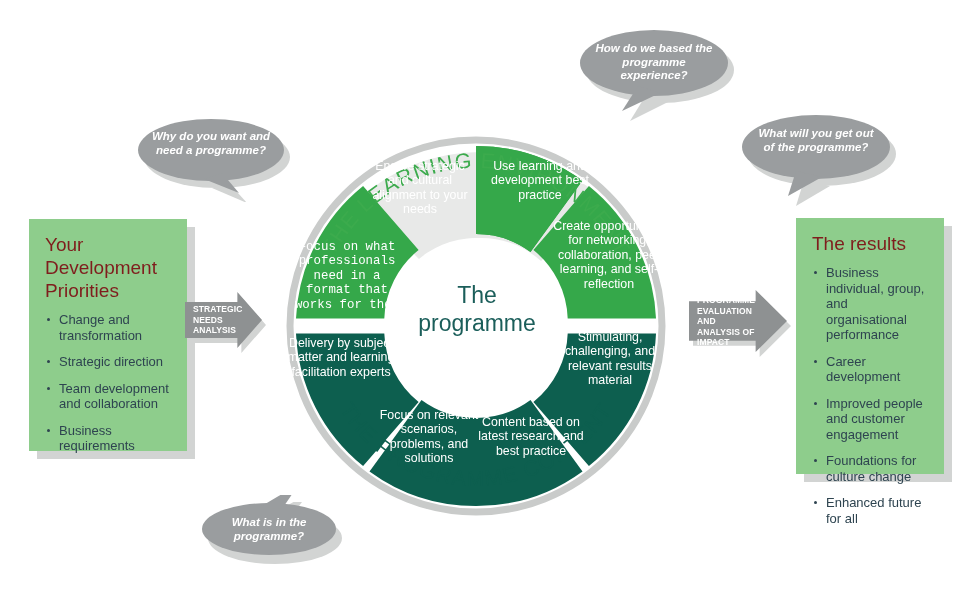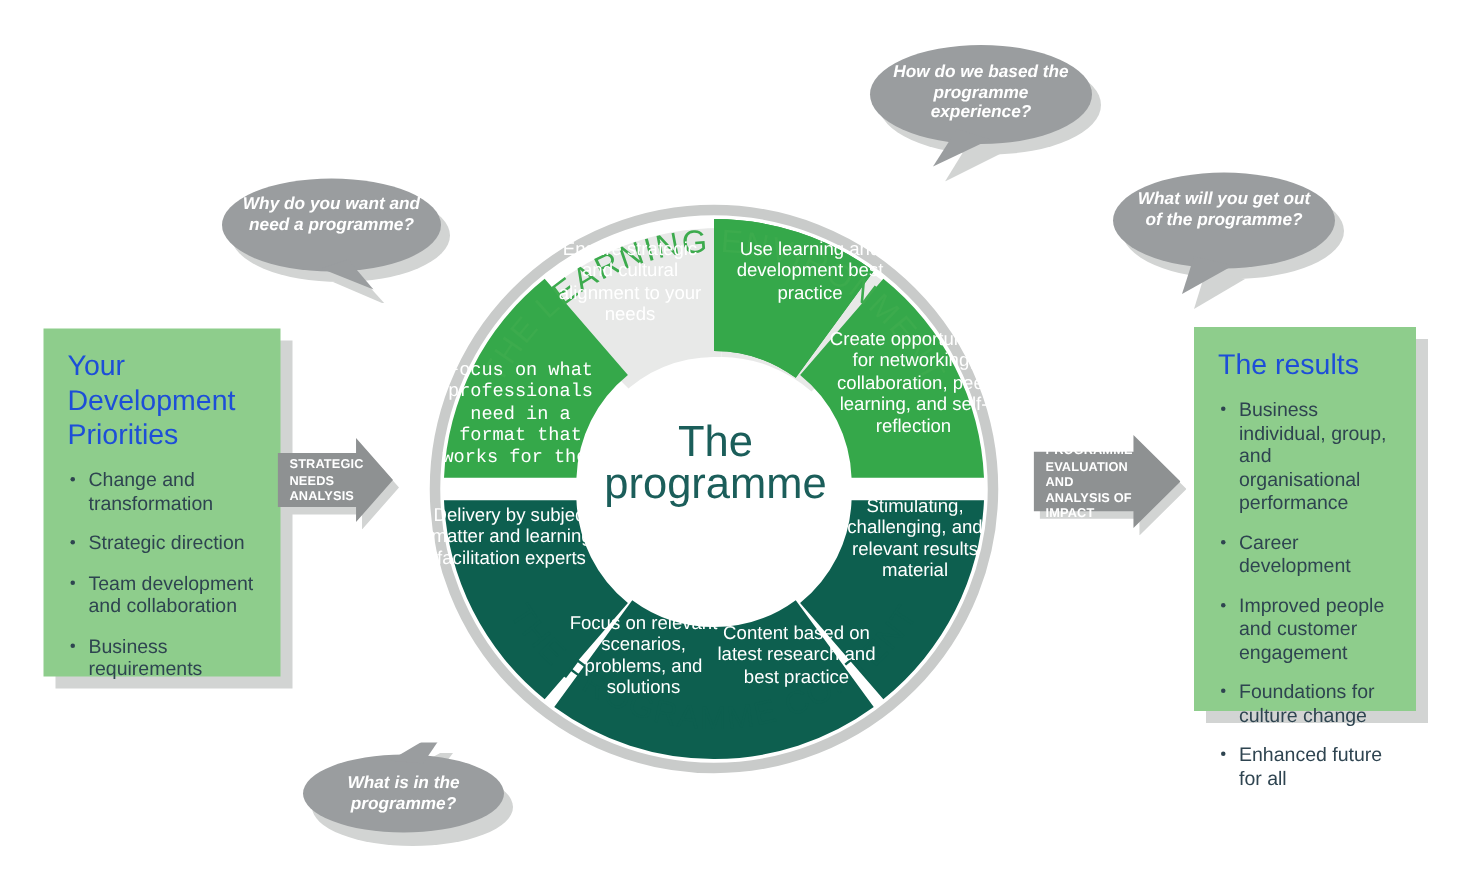--- a/index.html
+++ b/index.html
@@ -23,21 +23,21 @@
   }
   .panel-shadow{
     position:absolute;
     background:#d2d4d3;
     z-index:0;
   }
   .panel-title{
     font-size:19px;
     line-height:23px;
     font-weight:400;
-    color:#1d4ed8;
+    color:#7f1d1d;
     margin:0 0 10px 0;
   }
   .panel ul{
     margin:0;padding:0;list-style:none;
   }
   .panel li{
     position:relative;
     padding-left:14px;
     font-size:13px;
     line-height:15.5px;
@@ -118,21 +118,21 @@
     line-height:14.4px;
     z-index:4;
     pointer-events:none;
   }
   #center-label{
     position:absolute;
     left:398px;top:281px;
     width:158px;
     text-align:center;
     color:#1b5e5a;
-    font-size:29px;
+    font-size:23px;
     line-height:28px;
     z-index:5;
   }
   .arc-text{
     position:absolute;
     z-index:5;
   }
 </style>
 </head>
 <body>
@@ -261,21 +261,21 @@
   <div class="seg-label" style="left:552px;top:330px;width:116px;">Stimulating, challenging, and relevant results material</div>
 
   <div class="seg-label" style="left:478px;top:415px;width:106px;">Content based on latest research and best practice</div>
 
   <div class="seg-label" style="left:379px;top:408px;width:100px;">Focus on relevant scenarios, problems, and solutions</div>
 
   <div class="seg-label" style="left:285px;top:336px;width:112px;">Delivery by subject matter and learning facilitation experts</div>
 
   <div id="center-label">The programme</div>
 
-  <div class="bubble" style="left:146px;top:117px;width:150px;height:78px;">
+  <div class="bubble" style="left:136px;top:117px;width:150px;height:78px;">
     <svg class="bub-shadow" viewBox="0 0 150 78">
       <ellipse cx="75" cy="33" rx="73" ry="31" fill="#d2d4d3"></ellipse>
       <path d="M86,58 L105,79 L70,64 Z" fill="#d2d4d3"></path>
     </svg>
     <svg class="bub-body" viewBox="0 0 150 78">
       <ellipse cx="75" cy="33" rx="73" ry="31" fill="#9a9d9f"></ellipse>
       <path d="M86,56 L103,76 L68,62 Z" fill="#9a9d9f"></path>
     </svg>
     <div class="bub-text" style="top:13px;padding:0 14px;">Why do you want and need a programme?</div>
   </div>

